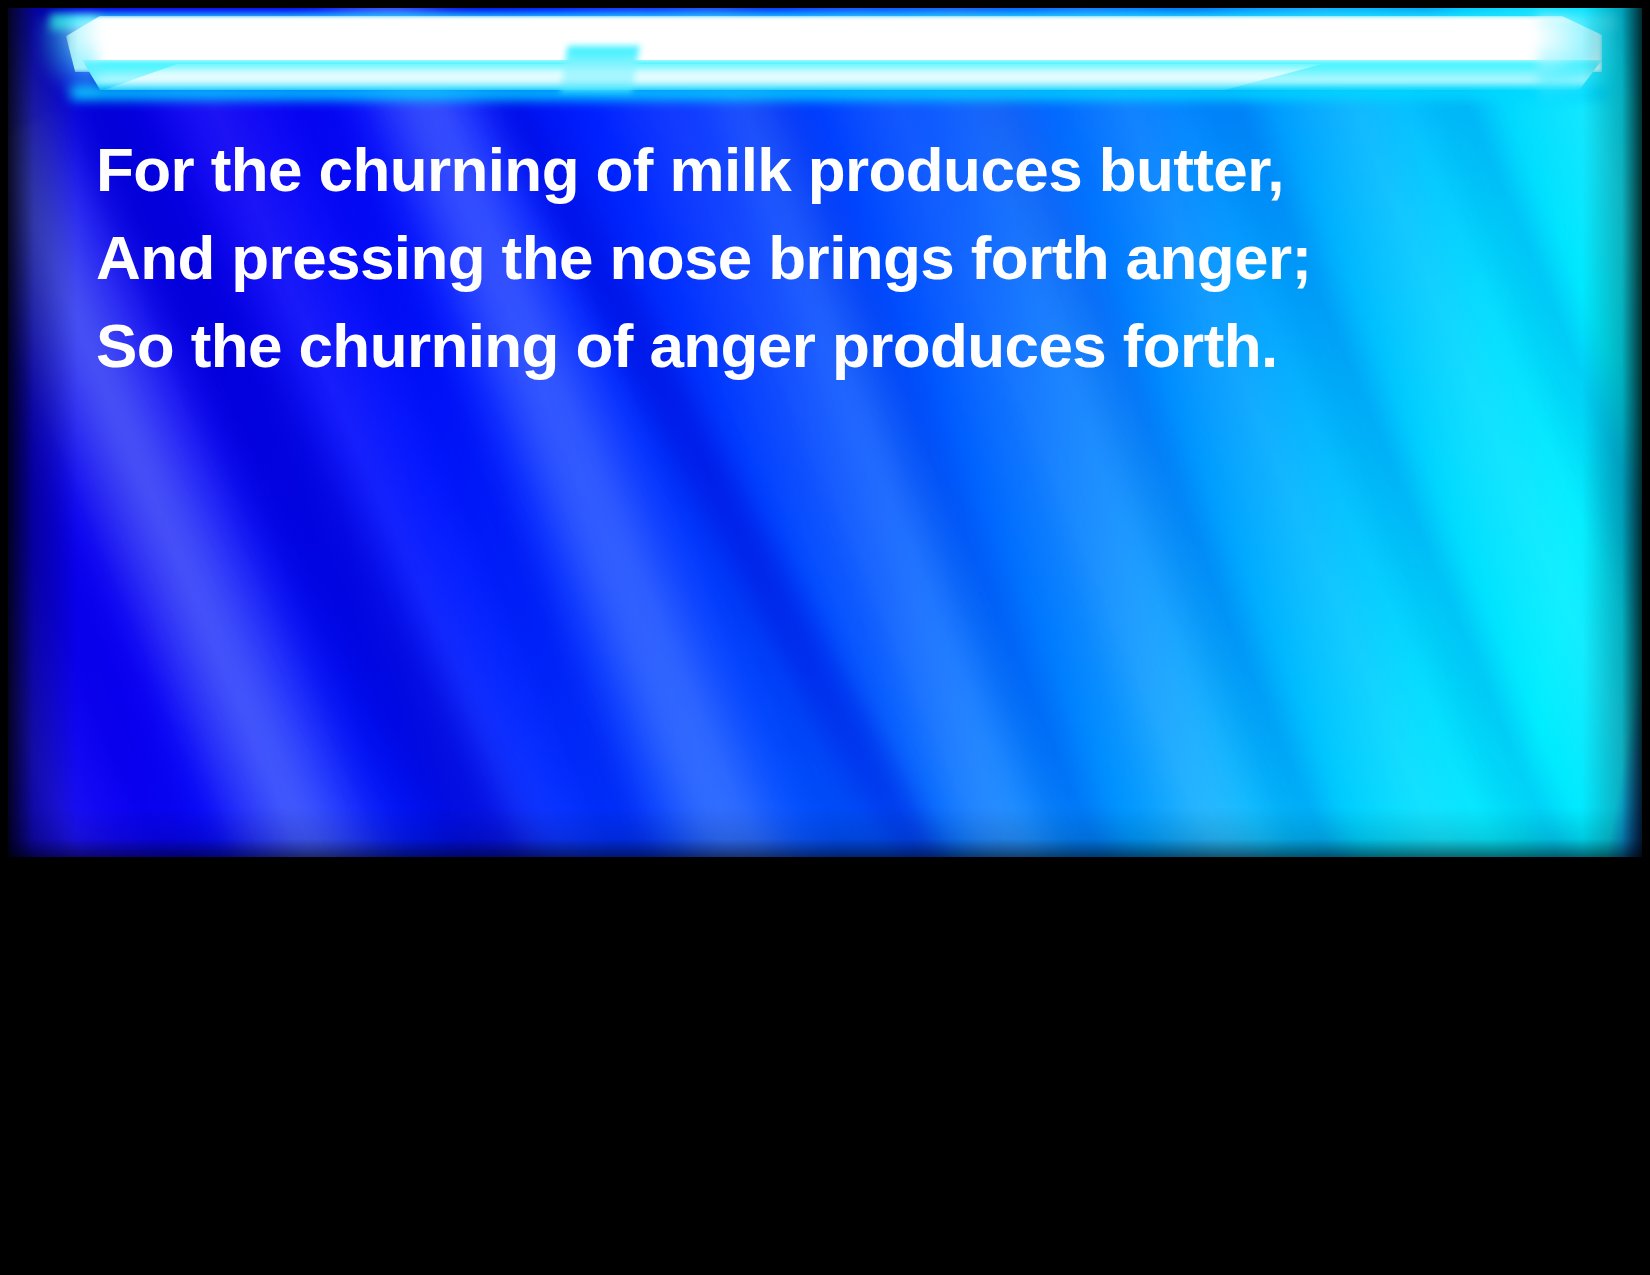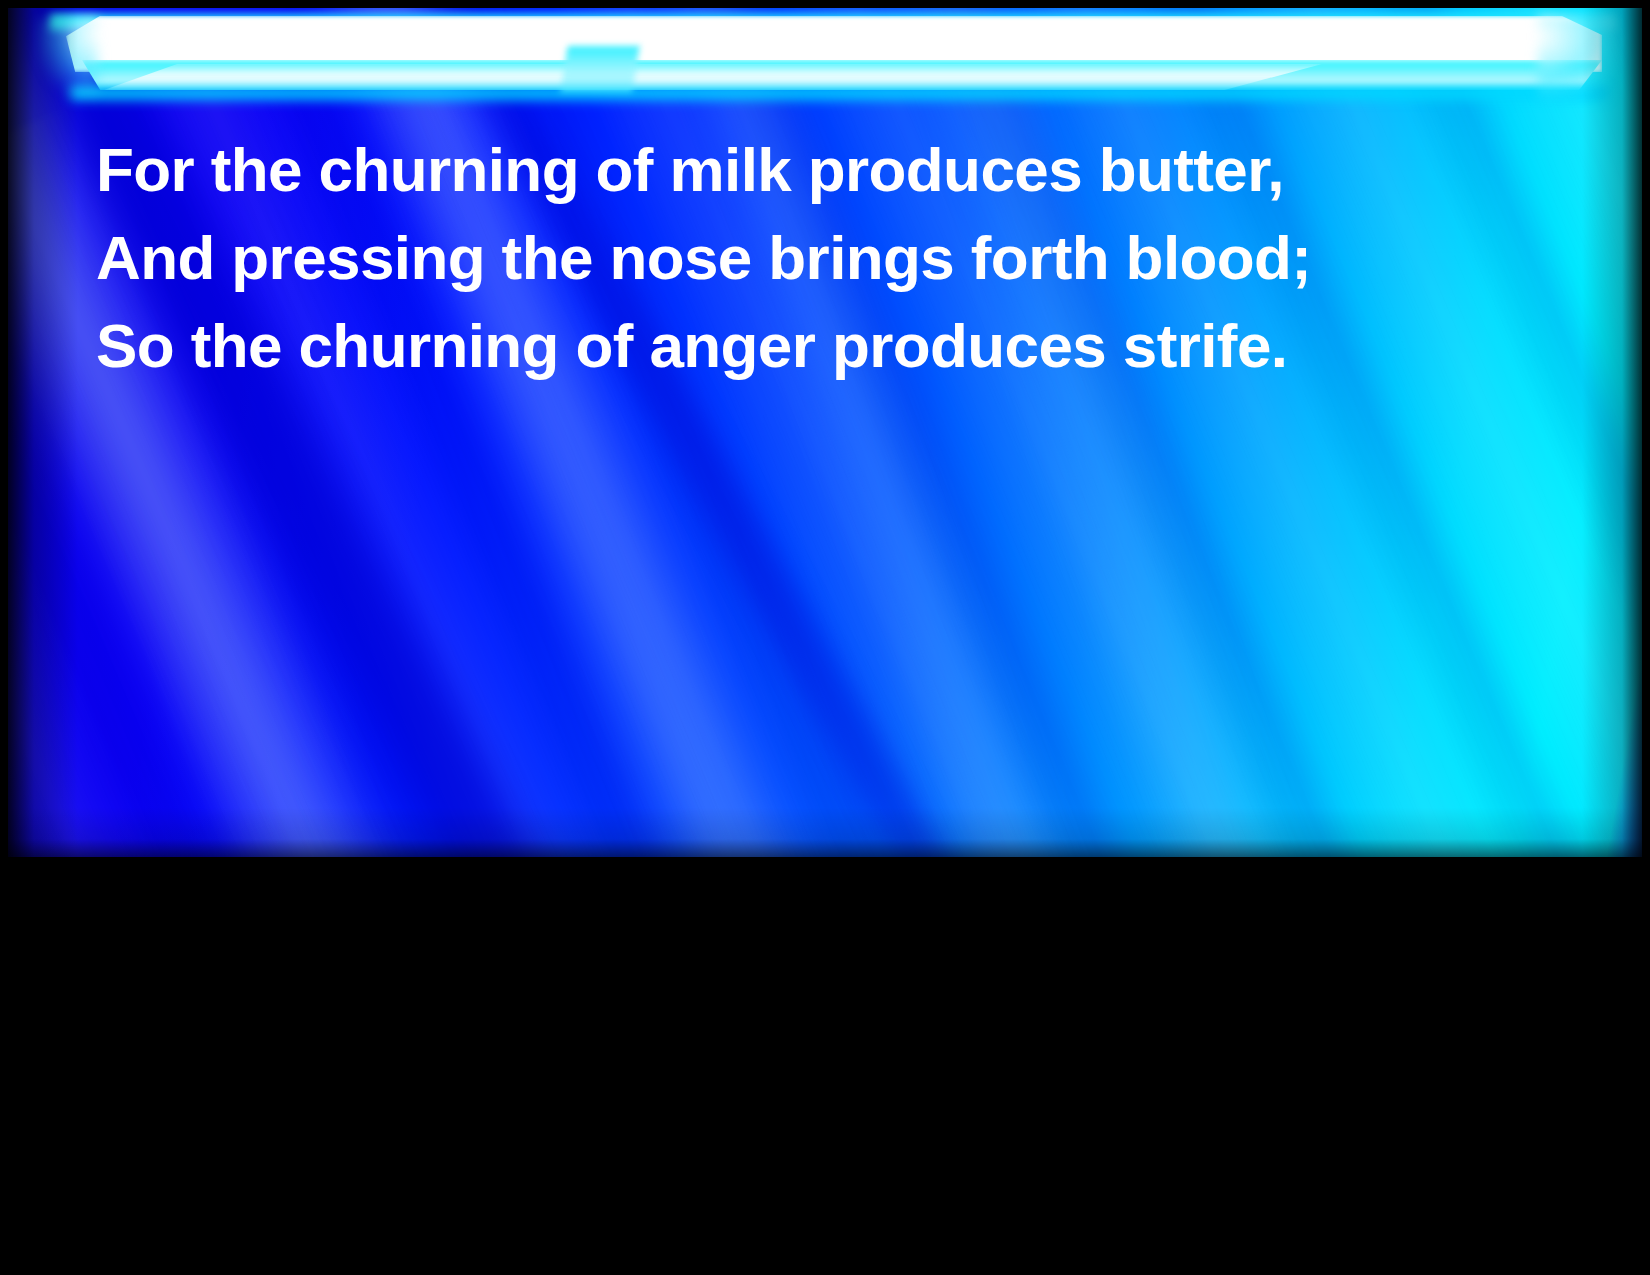--- a/index.html
+++ b/index.html
@@ -241,18 +241,18 @@
       <div class="topband-notch"></div>
       <div class="topband-glowbottom"></div>
       <div class="topband-leftfade"></div>
       <div class="topband-rightfade"></div>
     </div>
 
     <div class="bg-vignette"></div>
 
     <div class="verse">
       <span class="verse-line">For the churning of milk produces butter,</span>
-      <span class="verse-line">And pressing the nose brings forth blood;</span>
-      <span class="verse-line">So the churning of anger produces strife.</span>
+      <span class="verse-line">And pressing the nose brings forth anger;</span>
+      <span class="verse-line">So the churning of anger produces forth.</span>
     </div>
 
   </div>
 </div>
 
 </body></html>

